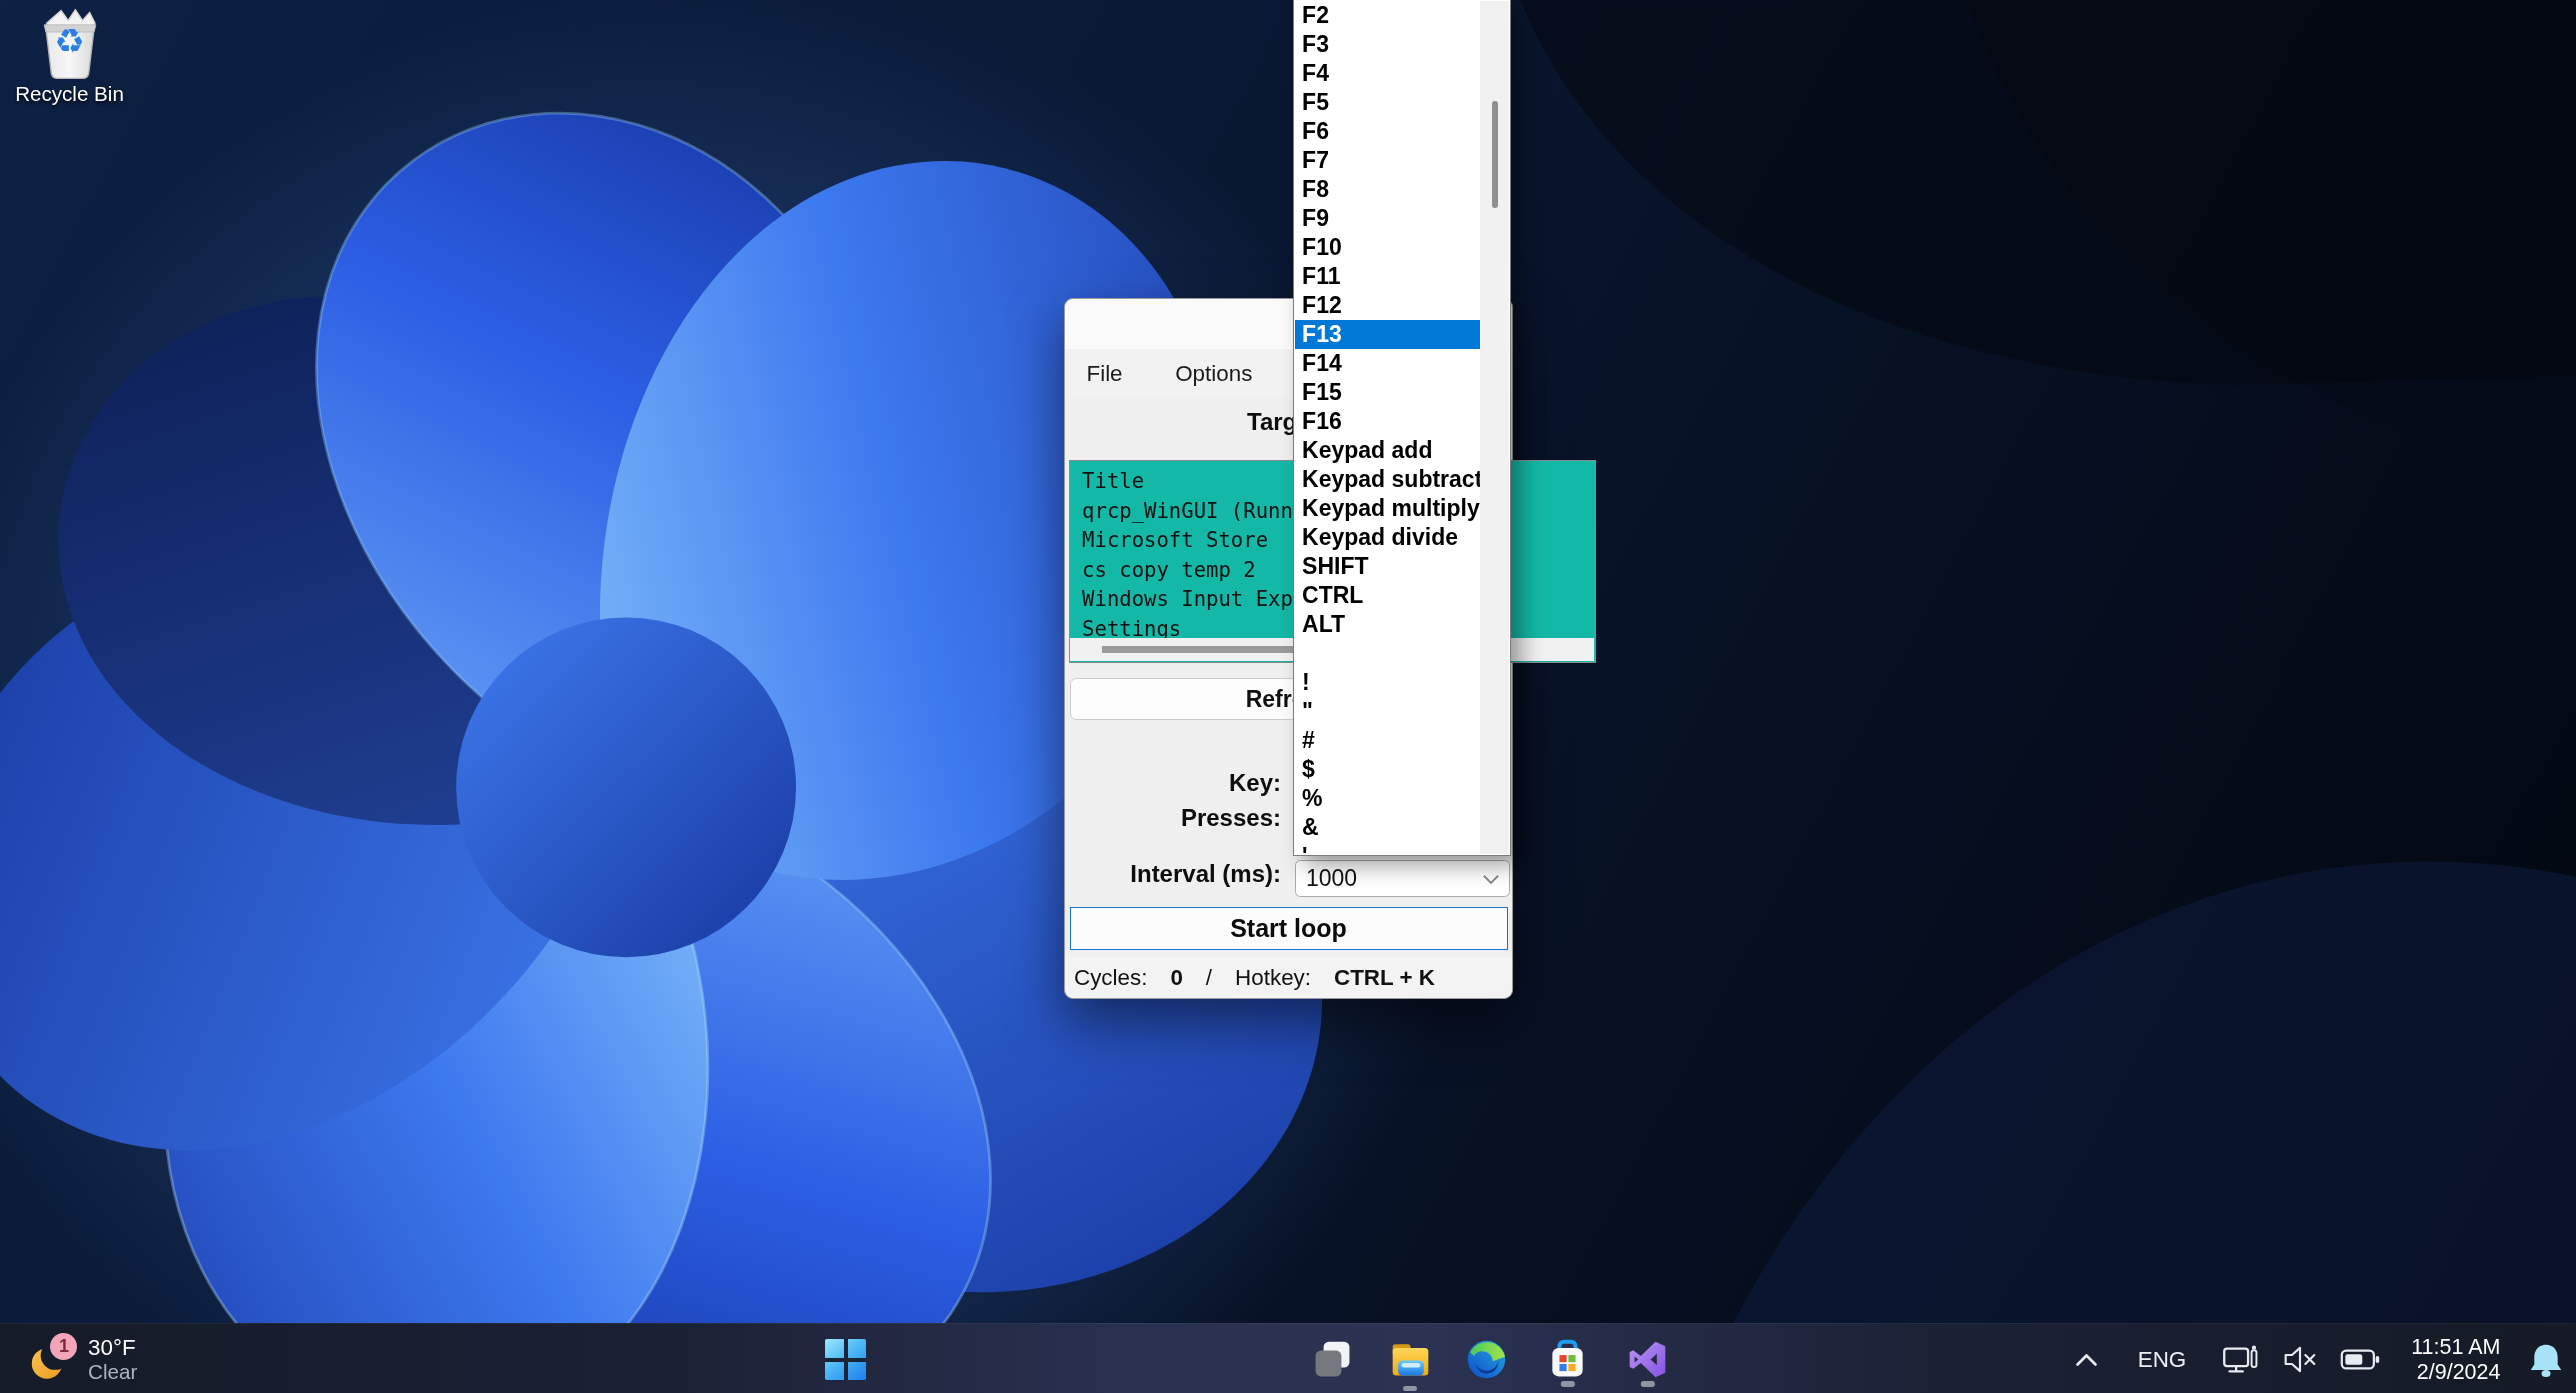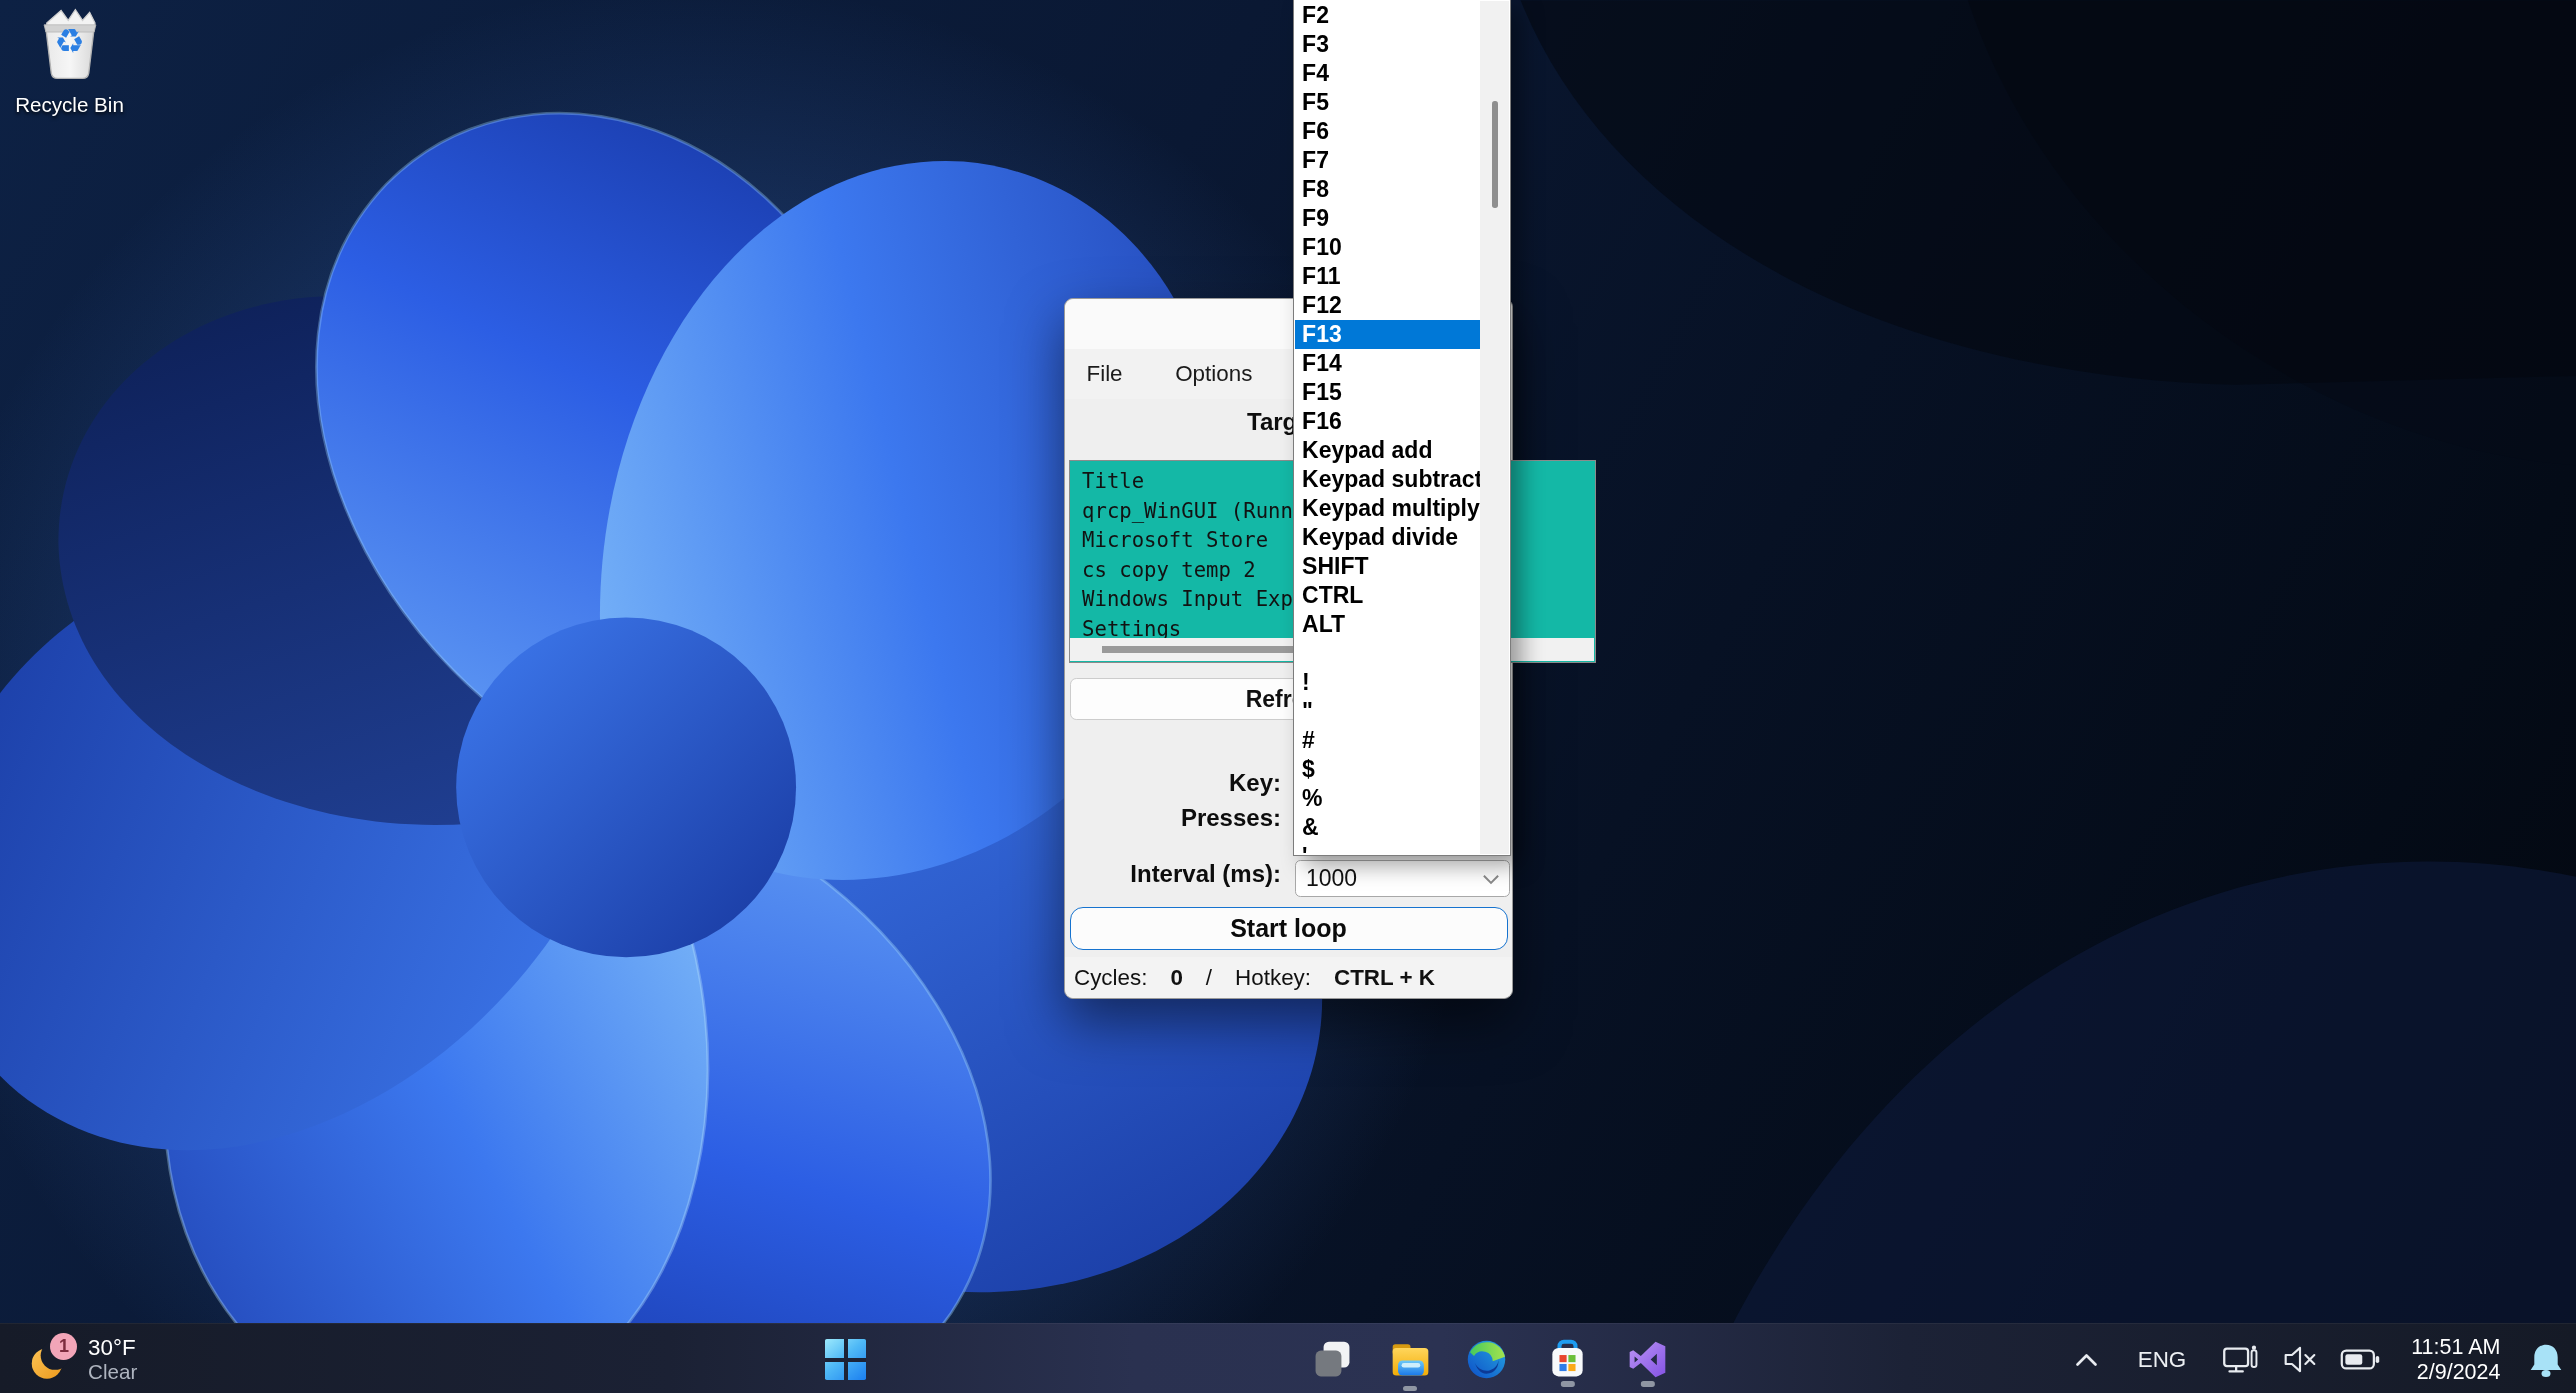--- a/index.html
+++ b/index.html
@@ -7,21 +7,21 @@
   .stage{position:relative;width:2576px;height:1394px;overflow:hidden;
     background:linear-gradient(118deg,#0d2144 0%,#0a1833 38%,#071124 62%,#040b17 85%,#03070f 100%);}
   .stage *{box-sizing:border-box;}
   .bloom{position:absolute;left:0;top:0;}
 
   
   .desktop-icon{position:absolute;left:12.5px;top:7.2px;width:114px;height:127px;text-align:center;cursor:default;}
   .bin-art{position:relative;width:68px;height:75px;margin:0 auto;}
   .bin-glyph{position:absolute;left:50%;top:34px;transform:translate(-50%,-50%);font-family:"DejaVu Sans",sans-serif;
     font-size:34px;color:#2b7fe3;font-weight:bold;}
-  .desktop-icon .label{margin-top:11px;font-size:20.6px;color:#fff;text-shadow:0 1.8px 3.6px rgba(0,0,0,.9);}
+  .desktop-icon .label{margin-top:0;font-size:20.6px;color:#fff;text-shadow:0 1.8px 3.6px rgba(0,0,0,.9);}
 
   
   .app-window{position:absolute;left:1064px;top:298px;width:449px;height:701px;background:#efefef;
     border:0.9px solid #9a9a9a;border-radius:9px;box-shadow:0 23px 54px rgba(0,0,0,.5);}
   .titlebar{height:50px;background:#fafafa;border-radius:9px 9px 0 0;}
   .menubar{height:50px;background:#f2f2f2;display:flex;align-items:center;padding-left:19.7px;gap:49px;
     font-size:22.4px;color:#1b1b1b;}
   .menu-item{padding:3.6px 1.8px;}
   .target-label{position:absolute;left:182px;top:109px;font-weight:bold;font-size:24px;color:#0d0d0d;white-space:nowrap;}
   .listbox{position:absolute;left:3.6px;top:161px;width:527px;height:203px;background:#14b8a6;border:0.9px solid #8b8b8b;}
@@ -30,21 +30,21 @@
   .list-row{height:29.5px;line-height:29.5px;padding-left:11.6px;white-space:pre;overflow:hidden;}
   .listbox-hscroll{position:absolute;left:0.9px;right:0.9px;bottom:0.9px;height:23px;background:#f1f1f1;}
   .listbox-hscroll .thumb{position:absolute;left:32px;top:8px;width:295px;height:7.2px;background:#9a9a9a;}
   .refresh-btn{position:absolute;left:4.5px;top:379px;width:438px;height:42px;background:#fdfdfd;border:0.9px solid #cccccc;
     border-radius:6.3px;display:flex;align-items:center;justify-content:center;font-weight:bold;font-size:23px;color:#101010;}
   .field-label{position:absolute;left:0;width:216px;text-align:right;font-weight:bold;font-size:24px;color:#0d0d0d;line-height:29px;}
   .interval-combo{position:absolute;left:230px;top:561px;width:215px;height:37px;background:#fff;border:0.9px solid #a8a8a8;
     border-radius:5.4px;font-size:23px;line-height:34px;padding-left:10px;color:#111;}
   .combo-chevron{position:absolute;right:9px;top:13.4px;}
   .start-btn{position:absolute;left:4.5px;top:608px;width:438px;height:43px;background:#fcfcfc;border:1.8px solid #1673cf;
-    border-radius:13px;display:flex;align-items:center;justify-content:center;font-weight:bold;font-size:25px;color:#0b0b0b;}
+    border-radius:0;display:flex;align-items:center;justify-content:center;font-weight:bold;font-size:25px;color:#0b0b0b;}
   .statusbar{position:absolute;left:0;right:0;bottom:0;height:41px;background:#f3f3f3;border-radius:0 0 9px 9px;
     display:flex;align-items:center;gap:23px;padding-left:9px;font-size:22.4px;color:#111;}
   .statusbar .bold{font-weight:bold;}
 
   
   .key-dropdown{position:absolute;left:1293px;top:0;width:218px;height:856px;background:#fff;border:0.9px solid #7c7c7c;
     border-top:none;box-shadow:10.7px 9px 21.5px rgba(0,0,0,.38);}
   .dd-items{position:absolute;left:0.9px;top:0.9px;right:29.5px;bottom:0.9px;overflow:hidden;}
   .dd-item{height:29px;line-height:29px;padding-left:7.2px;font-size:23px;font-weight:bold;color:#000;white-space:nowrap;overflow:hidden;}
   .dd-item.selected{background:#0078d7;color:#fff;}

